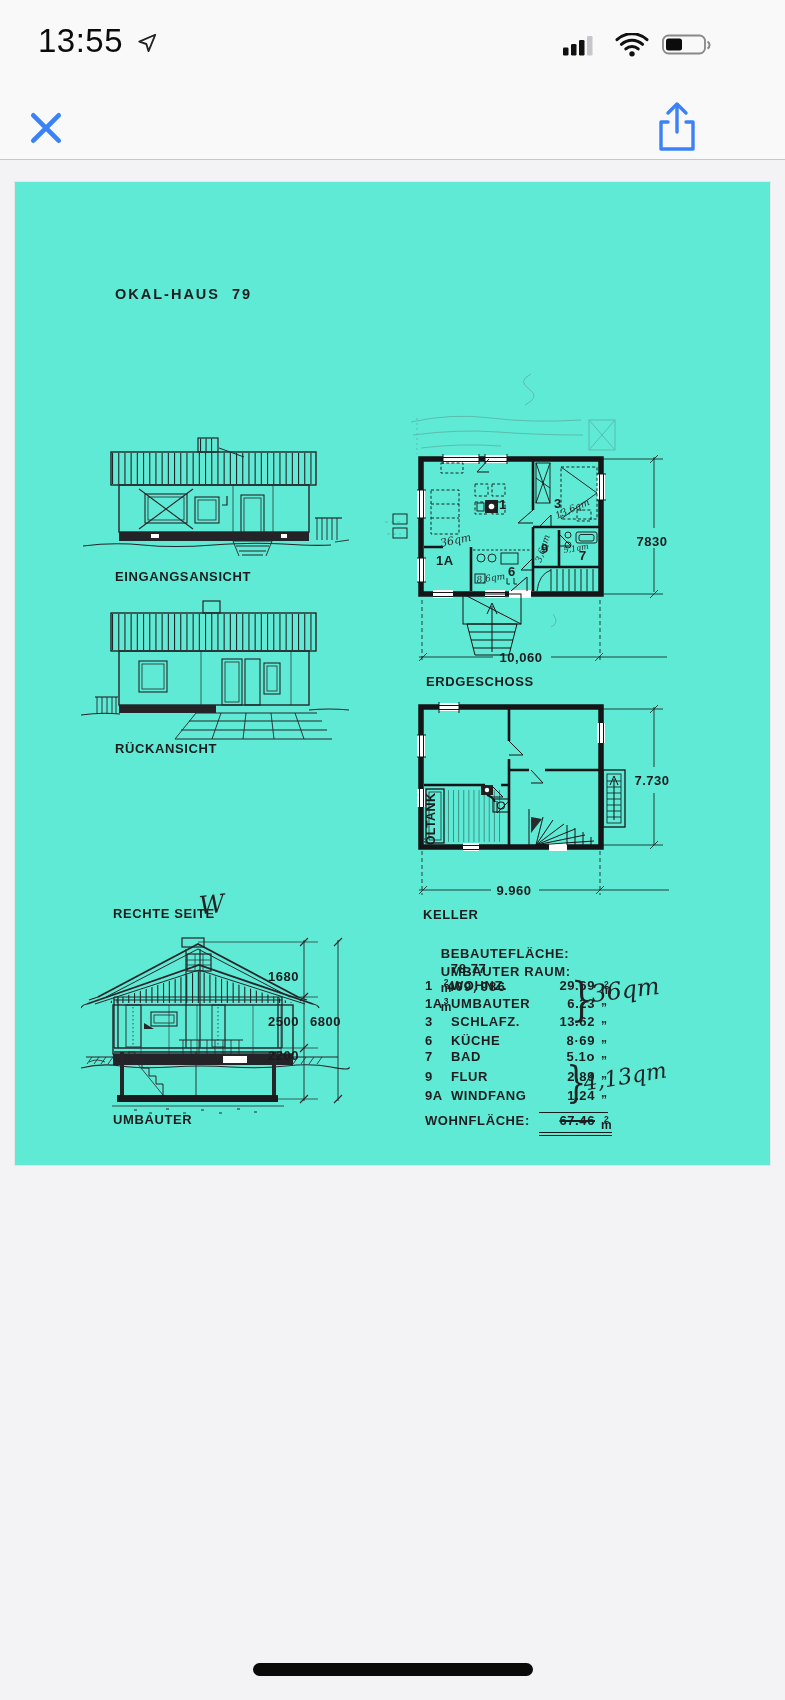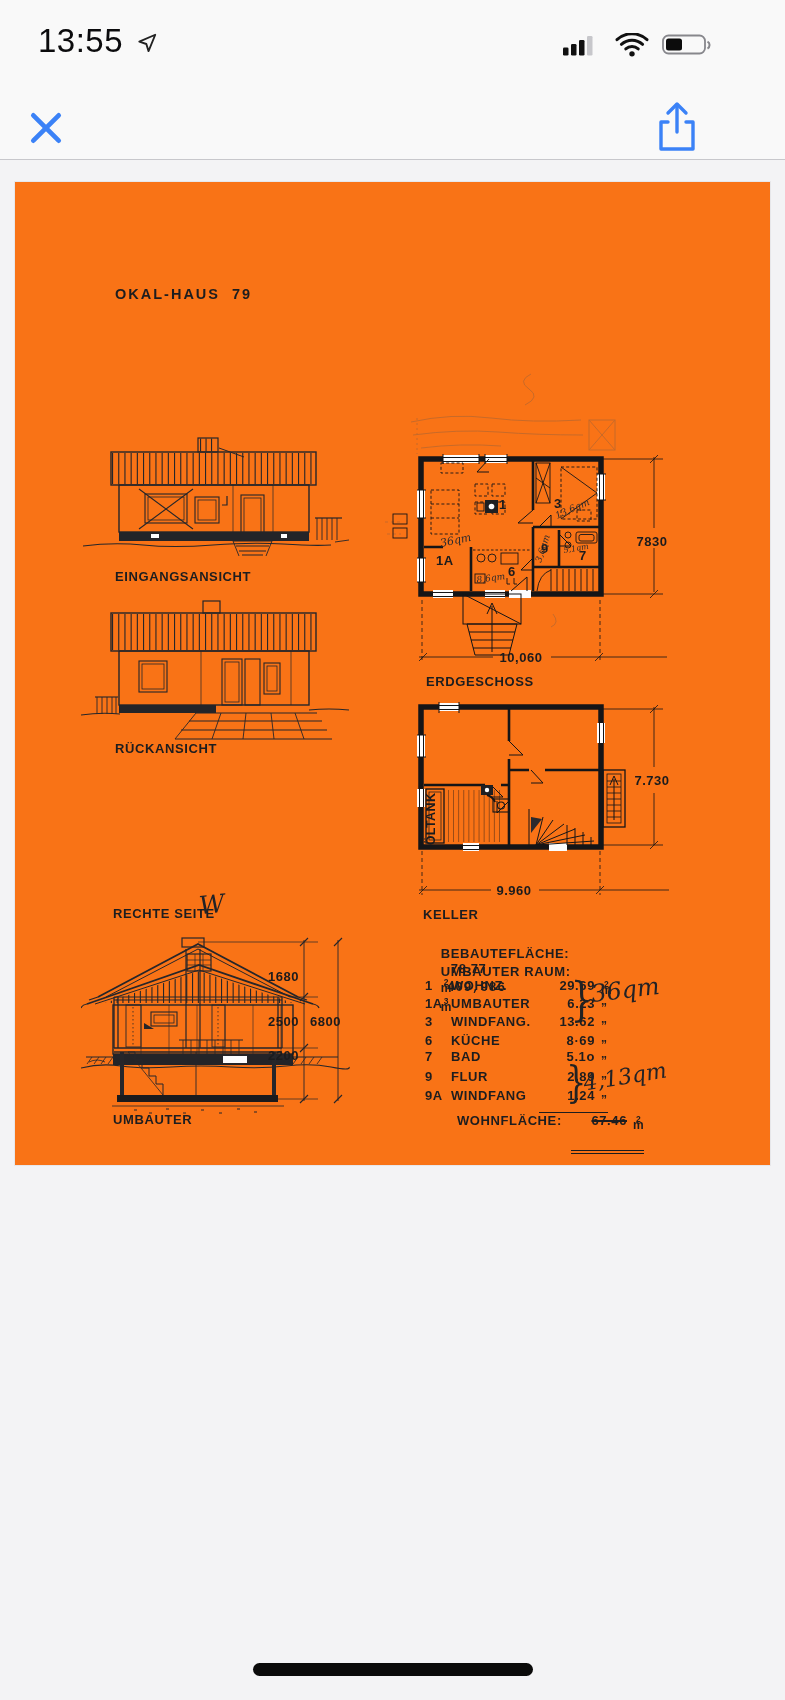--- a/index.html
+++ b/index.html
@@ -4,35 +4,35 @@
 <style>
   html,body{margin:0;padding:0;}
   body{width:785px;height:1700px;position:relative;background:#f5f5f7;font-family:"Liberation Sans",sans-serif;overflow:hidden;}
   .abs{position:absolute;}
   
   .topbar{left:0;top:0;width:785px;height:159px;background:#f9f9f9;border-bottom:1px solid #c8c8cc;}
   .sb-time{left:38px;top:22px;font-size:33px;font-weight:400;color:#0b0b0d;letter-spacing:.5px;}
   .nav-title{left:0;top:112px;width:785px;text-align:center;font-size:27px;color:#a6a6ad;}
   
   .content{left:0;top:160px;width:785px;height:1540px;background:#f3f3f5;}
-  .page{left:14px;top:21px;width:757px;height:985px;background:#f97316;border:1px solid #e7e7ea;box-sizing:border-box;}
+  .page{left:14px;top:21px;width:757px;height:985px;background:#5eead4;border:1px solid #e7e7ea;box-sizing:border-box;}
   .tech{font-family:"Liberation Sans",sans-serif;font-weight:700;color:#1d1d1f;font-size:13px;letter-spacing:.6px;white-space:pre;}
   .heading{font-size:14.5px;letter-spacing:2px;}
   .hw{font-family:"DejaVu Serif",serif;font-style:italic;color:#222226;}
   .unit{display:inline-flex;flex-direction:column;align-items:center;line-height:.6;transform:translateY(-3px);}
   .unit .usup{font-size:8.5px;font-weight:700;}
   .unit .ubase{font-size:12px;font-weight:700;}
   .rl-row{position:absolute;left:410px;display:flex;align-items:baseline;}
   .rl-no{width:26px;}
   .rl-name{width:88px;}
   .rl-val{width:56px;text-align:right;margin-right:6px;}
   .vu{display:inline-flex;align-items:baseline;}
   .uline{border-bottom:1.6px solid #1d1d1f;padding-bottom:5px;}
   .strike{text-decoration:line-through;text-decoration-thickness:1.5px;}
-  .dbl{border-bottom:4px double #1c1c1c;padding-bottom:18px;}
+  .dbl{border-bottom:4px double #1c1c1c;padding-bottom:0;}
   .brace{font-family:"DejaVu Serif",serif;color:#222;font-weight:400;}
   
   .pn{font:700 13px "Liberation Sans",sans-serif;fill:#1b1b1d;letter-spacing:.5px;}
   .pn-s{font:700 12.5px "Liberation Sans",sans-serif;fill:#1b1b1d;letter-spacing:.4px;}
   .hwsvg{font-family:"DejaVu Serif",serif;font-style:italic;fill:#2a2a2e;}
   .homebar{left:253px;top:1663px;width:280px;height:13px;border-radius:7px;background:#0a0a0a;}
 </style>
 </head>
 <body>
 
@@ -392,41 +392,41 @@
 
   <div class="rl-row tech" style="top:796px;">
     <span class="rl-no">1</span><span class="rl-name">WOHNZ.</span>
     <span class="vu"><span class="rl-val">29.69</span><span class="unit"><span class="usup">2</span><span class="ubase">m</span></span></span>
   </div>
   <div class="rl-row tech" style="top:814px;">
     <span class="rl-no">1A</span><span class="rl-name">UMBAUTER</span>
     <span class="vu"><span class="rl-val">6.23</span><span class="unit"><span class="usup"></span><span class="ubase">”</span></span></span>
   </div>
   <div class="rl-row tech" style="top:832px;">
-    <span class="rl-no">3</span><span class="rl-name">WINDFANG.</span>
+    <span class="rl-no">3</span><span class="rl-name">SCHLAFZ.</span>
     <span class="vu"><span class="rl-val">13.62</span><span class="unit"><span class="usup"></span><span class="ubase">”</span></span></span>
   </div>
   <div class="rl-row tech" style="top:851px;">
     <span class="rl-no">6</span><span class="rl-name">KÜCHE</span>
     <span class="vu"><span class="rl-val">8·69</span><span class="unit"><span class="usup"></span><span class="ubase">”</span></span></span>
   </div>
   <div class="rl-row tech" style="top:867px;">
     <span class="rl-no">7</span><span class="rl-name">BAD</span>
     <span class="vu"><span class="rl-val">5.1o</span><span class="unit"><span class="usup"></span><span class="ubase">”</span></span></span>
   </div>
   <div class="rl-row tech" style="top:887px;">
     <span class="rl-no">9</span><span class="rl-name">FLUR</span>
     <span class="vu"><span class="rl-val">2.89</span><span class="unit"><span class="usup"></span><span class="ubase">”</span></span></span>
   </div>
   <div class="rl-row tech" style="top:906px;">
     <span class="rl-no">9A</span><span class="rl-name">WINDFANG</span>
     <span class="vu uline"><span class="rl-val">1.24</span><span class="unit"><span class="usup"></span><span class="ubase">”</span></span></span>
   </div>
 
-  <div class="rl-row tech" style="top:931px;margin-left:32px;">
+  <div class="rl-row tech" style="top:931px;">
     <span style="width:114px;">WOHNFLÄCHE:</span>
     <span class="vu dbl">
       <span class="rl-val strike">67.46</span>
       <span class="unit"><span class="usup">2</span><span class="ubase">m</span></span>
     </span>
   </div>
 
   <div class="abs brace" style="left:552px;top:790px;font-size:46px;transform:scaleX(.75);">}</div>
   <div class="abs hw" style="left:576px;top:794px;font-size:24px;transform:rotate(-7deg);">36qm</div>
   <div class="abs brace" style="left:548px;top:876px;font-size:42px;transform:scaleX(.75);">}</div>

